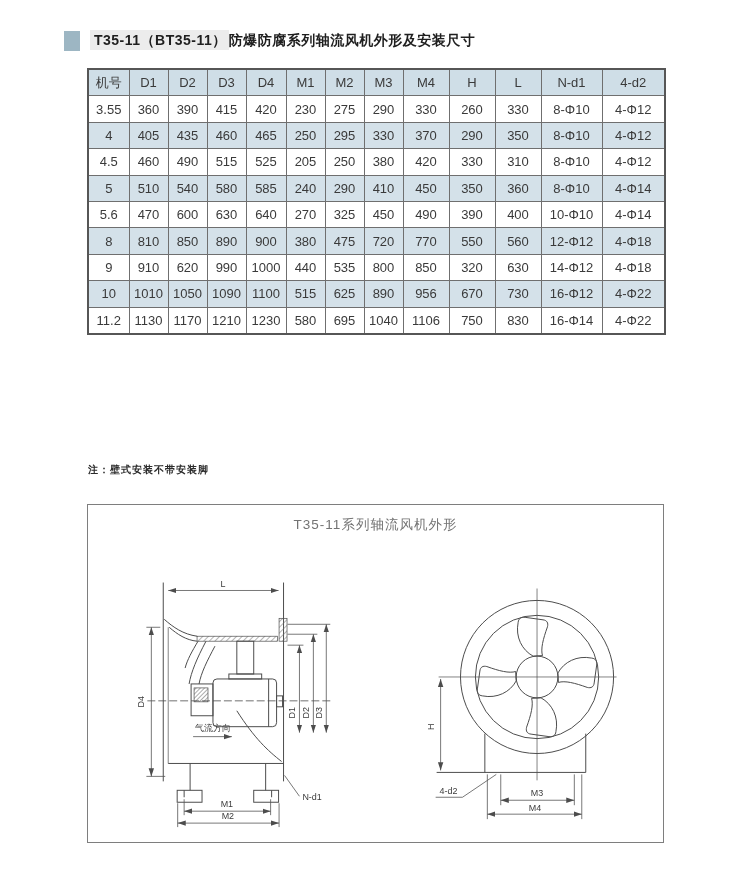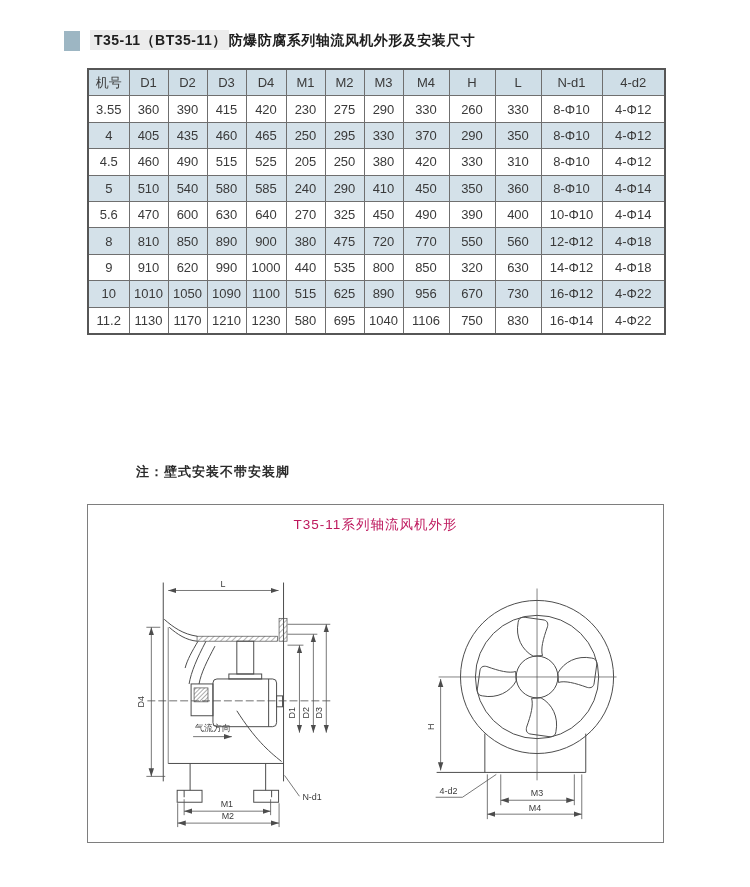--- a/index.html
+++ b/index.html
@@ -12,24 +12,24 @@
   h1.title .hl{background:#ececec;padding:2px 2px 2px 4px;}
   h1.title .rest{padding:2px 0;}
   
   table.dims{position:absolute;left:87px;top:68px;width:577px;border-collapse:collapse;
              table-layout:fixed;font-size:13px;color:#3a3a3a;border:2px solid #565656;}
   table.dims th,table.dims td{border:1px solid #6f6f6f;text-align:center;vertical-align:middle;
              height:25.4px;padding:0;font-weight:normal;line-height:1;}
   table.dims thead th{background:#cfdee7;}
   table.dims tr.alt td{background:#d4e1e9;}
   
-  .note{position:absolute;left:88px;top:463px;font-size:13px;font-weight:bold;color:#2b2b2b;letter-spacing:1px;margin-left:48px;}
+  .note{position:absolute;left:88px;top:463px;font-size:10px;font-weight:bold;color:#2b2b2b;letter-spacing:1px;}
   
   .diagram-box{position:absolute;left:87px;top:504px;width:575px;height:337px;border:1.5px solid #7e7e7e;background:#fff;}
-  .diagram-title{position:absolute;top:11px;left:0;width:100%;text-align:center;font-size:13.5px;color:#be185d;letter-spacing:1px;}
+  .diagram-title{position:absolute;top:11px;left:0;width:100%;text-align:center;font-size:13.5px;color:#737373;letter-spacing:1px;}
   .diagram-box svg{position:absolute;left:0;top:0;width:100%;height:100%;}
   svg .obj{stroke:#4c4c4c;fill:none;stroke-width:1;}
   svg .dim{stroke:#555;fill:none;stroke-width:0.8;}
   svg text{fill:#3b3b3b;font-family:"Liberation Sans","DejaVu Sans",sans-serif;font-size:9px;}
 </style>
 </head>
 <body>
 
 <div class="page">
 

